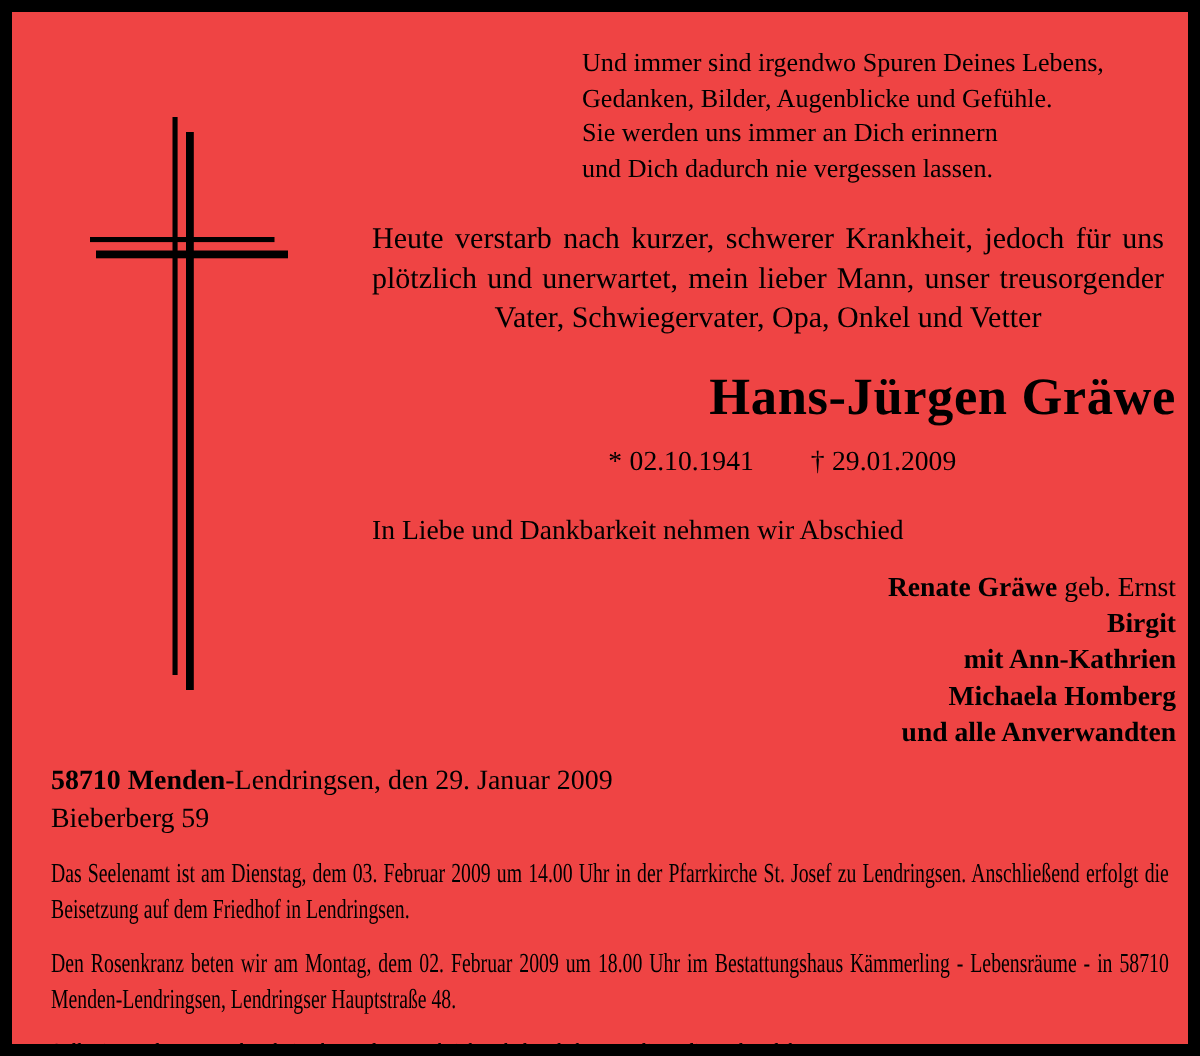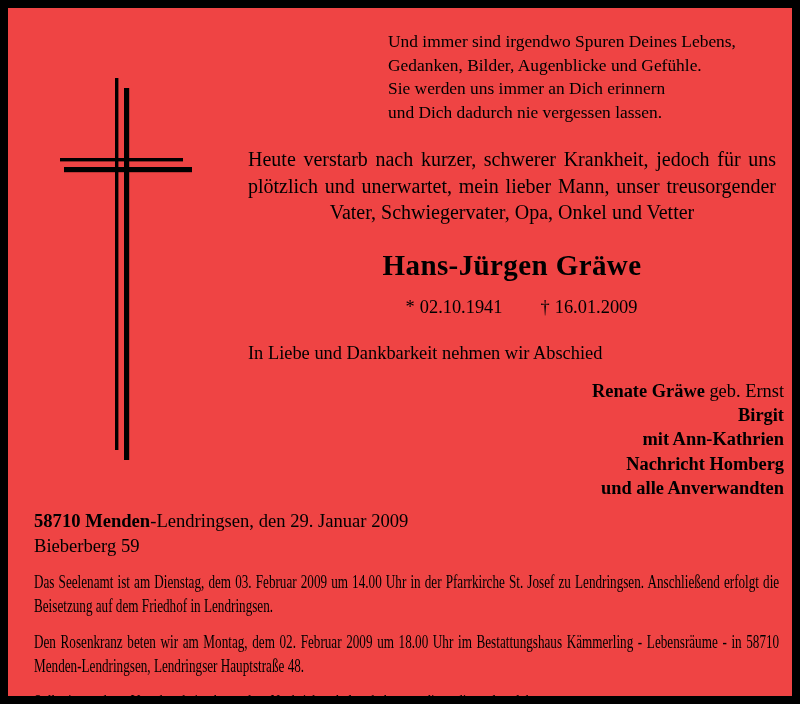--- a/index.html
+++ b/index.html
@@ -72,22 +72,22 @@
     font-size: 20px;
     line-height: 26.5px;
     text-align: justify;
     text-align-last: center;
     hyphens: none;
   }
 
   .deceased-name {
     margin: 0;
     padding: 19px 0 0 0;
-    text-align: center;
-    font-size: 29px;
+    text-align: right;
+    font-size: 35px;
     font-weight: bold;
     letter-spacing: 0.4px;
     line-height: 40px;
   }
 
   .dates {
     margin: 0;
     padding: 10px 0 0 0;
     text-align: center;
     font-size: 18.4px;
@@ -182,30 +182,30 @@
         <p class="poem">Und immer sind irgendwo Spuren Deines Lebens,
 Gedanken, Bilder, Augenblicke und Gefühle.
 Sie werden uns immer an Dich erinnern
 und Dich dadurch nie vergessen lassen.</p>
 
         <p class="intro">Heute verstarb nach kurzer, schwerer Krankheit, jedoch für uns plötzlich und unerwartet, mein lieber Mann, unser treusorgender Vater, Schwiegervater, Opa, Onkel und Vetter</p>
 
         <p class="deceased-name">Hans-Jürgen Gräwe</p>
 
         <p class="dates">
-          <span class="date-birth"><span class="sym">*</span><span>02.10.1941</span></span><span class="date-death"><span class="sym">†</span><span>16.01.2009</span></span>
+          <span class="date-birth"><span class="sym">*</span><span>02.10.1941</span></span><span class="date-death"><span class="sym">†</span><span>29.01.2009</span></span>
         </p>
 
         <p class="farewell">In Liebe und Dankbarkeit nehmen wir Abschied</p>
 
         <ul class="survivors">
           <li><span>Renate Gräwe</span><span class="regular"> geb. Ernst</span></li>
           <li><span>Birgit</span><span class="regular"></span></li>
           <li><span>mit Ann-Kathrien</span><span class="regular"></span></li>
-          <li><span>Nachricht Homberg</span><span class="regular"></span></li>
+          <li><span>Michaela Homberg</span><span class="regular"></span></li>
           <li><span>und alle Anverwandten</span><span class="regular"></span></li>
         </ul>
 
       </div>
     </div>
 
     <div id="lower">
 
       <p class="place-line"><span class="bold">58710 Menden</span><span>-Lendringsen, den 29. Januar 2009</span></p>
 

